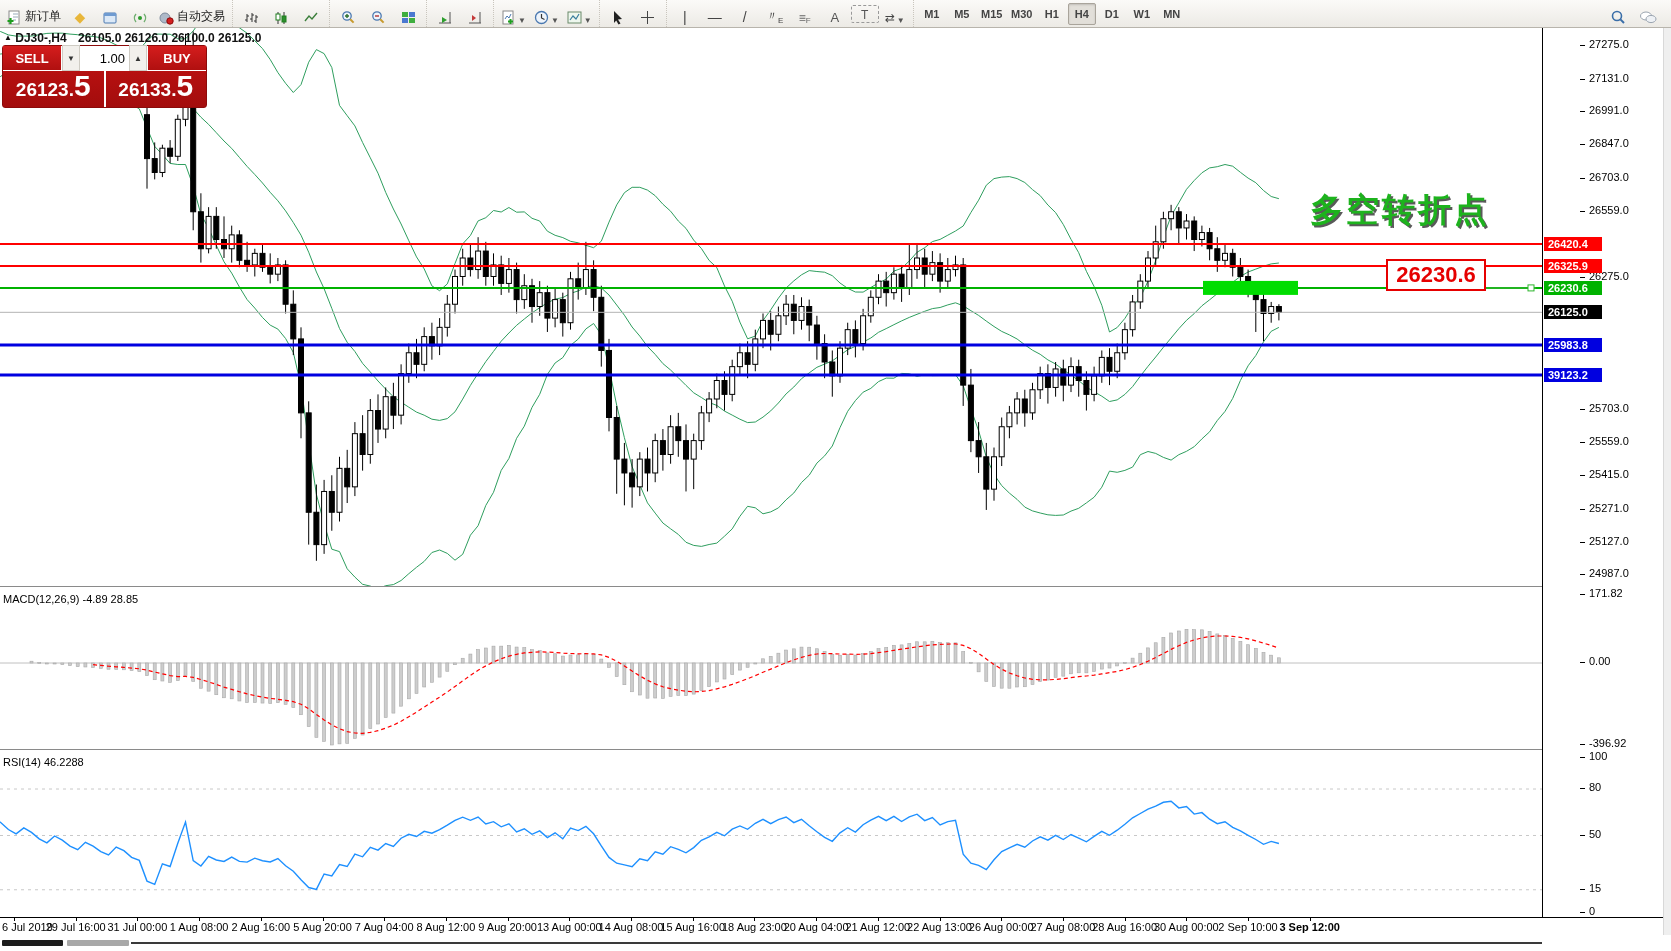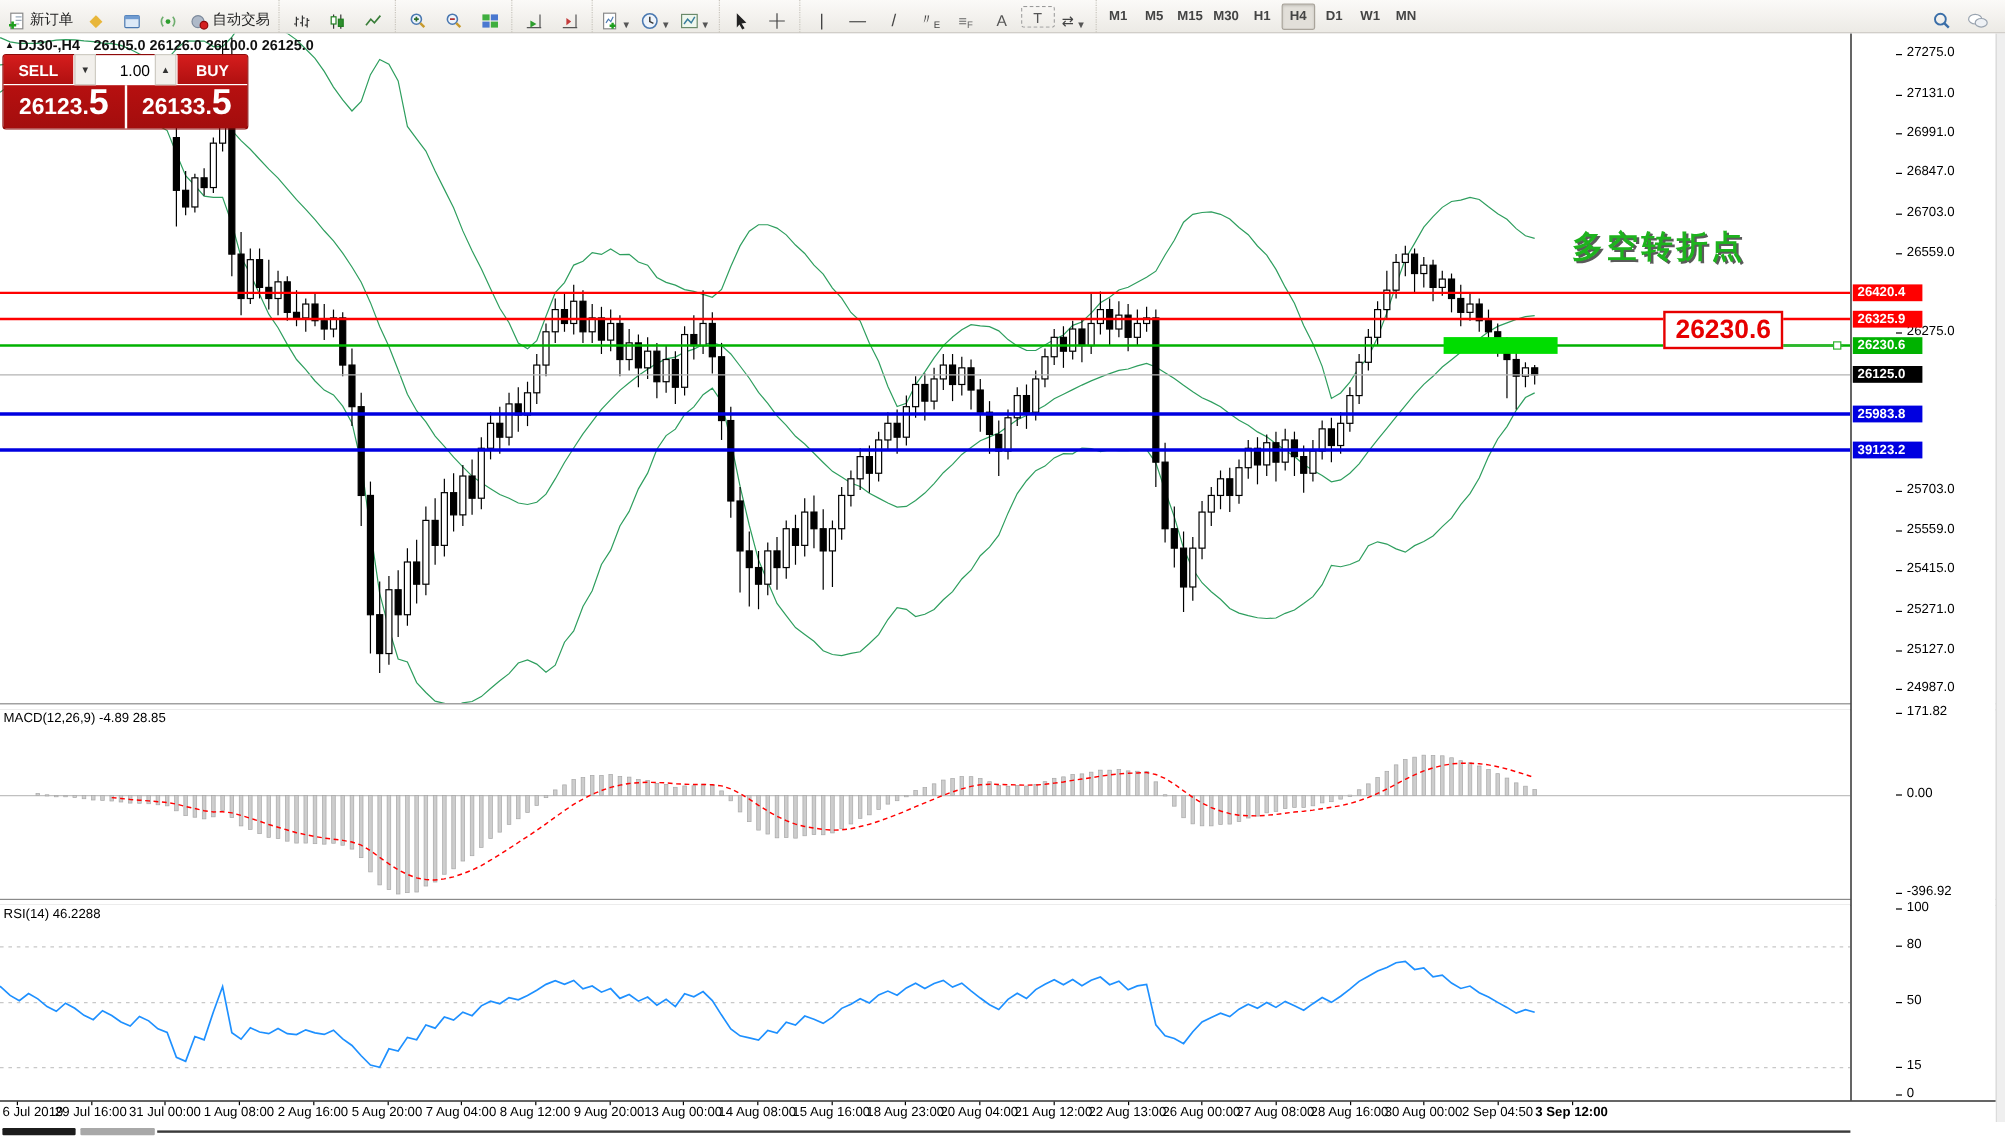--- a/index.html
+++ b/index.html
@@ -39,21 +39,21 @@
   #qspin{flex:1;display:flex;align-items:center;background:#fff;color:#000;}
   #qvol{flex:1;text-align:right;font-size:13px;padding-right:4px;color:#000;}
   .spinbtn{width:16px;height:100%;display:flex;align-items:center;justify-content:center;font-size:8px;color:#333;background:#f2f0ec;border:1px solid #cfccc4;}
   #qrow2{display:flex;height:36px;border-top:1px solid #fff;}
   .qprice{flex:1;display:flex;align-items:baseline;justify-content:center;padding-top:2px;}
   .qprice:first-child{border-right:2px solid #fff;}
   .qint{font-size:19px;font-weight:bold;}
   .qdec{font-size:30px;font-weight:bold;line-height:26px;}
   .qdot{font-size:19px;font-weight:bold;}
   
-  #annotation{position:absolute;z-index:25;font-size:26px;font-weight:bold;letter-spacing:3px;
+  #annotation{position:absolute;z-index:25;font-size:33px;font-weight:bold;letter-spacing:3px;
     color:#1db31d;text-shadow:2px 2px 0 #5a5a5a;}
   #callout{position:absolute;z-index:26;border:2px solid #e60000;background:#fff;color:#e60000;
     font-size:22px;font-weight:bold;display:flex;align-items:center;justify-content:center;}
   
   #timeaxis{position:absolute;left:0;top:889px;width:1663px;height:17px;background:#fff;border-top:1px solid #000;}
   .tlab{position:absolute;top:3px;font-size:11px;color:#000;white-space:nowrap;}
   .ttick{position:absolute;top:0;width:1px;height:3px;background:#000;}
   #bottomstrip{position:absolute;left:0;top:907px;width:1671px;height:16px;background:#fff;}
   .tabdark{position:absolute;top:5px;height:6px;background:#1c1c1c;border-radius:1px;}
   .tabgray{position:absolute;top:5px;height:6px;background:#a8a8a8;border-radius:1px;}
@@ -827,21 +827,21 @@
         <div class="tlab" style="left: 939.5px; transform: translateX(-50%);">22 Aug 13:00</div>
         <div class="ttick" style="left: 1001.2px;"></div>
         <div class="tlab" style="left: 1001.2px; transform: translateX(-50%);">26 Aug 00:00</div>
         <div class="ttick" style="left: 1062.9px;"></div>
         <div class="tlab" style="left: 1062.9px; transform: translateX(-50%);">27 Aug 08:00</div>
         <div class="ttick" style="left: 1124.6px;"></div>
         <div class="tlab" style="left: 1124.6px; transform: translateX(-50%);">28 Aug 16:00</div>
         <div class="ttick" style="left: 1186.3px;"></div>
         <div class="tlab" style="left: 1186.3px; transform: translateX(-50%);">30 Aug 00:00</div>
         <div class="ttick" style="left: 1248px;"></div>
-        <div class="tlab" style="left: 1248px; transform: translateX(-50%);">2 Sep 04:50</div>
+        <div class="tlab" style="left: 1248px; transform: translateX(-50%);">2 Sep 10:00</div>
         <div class="ttick" style="left: 1309.7px;"></div>
         <div class="tlab" style="left: 1309.7px; transform: translateX(-50%); font-weight: bold;">3 Sep 12:00</div>
       </div>
 
     <div id="bottomstrip">
       <div class="tabdark" style="left:2px;width:61px"></div>
       <div class="tabgray" style="left:67px;width:62px"></div>
       <div class="tabline" style="left:131px;width:1411px"></div>
     </div>
   </div>

